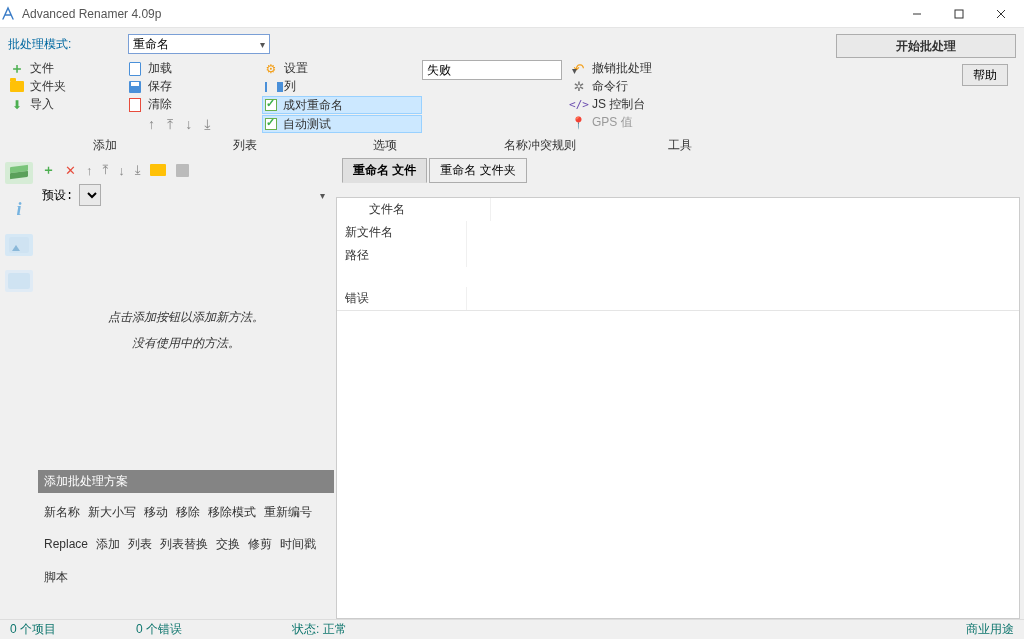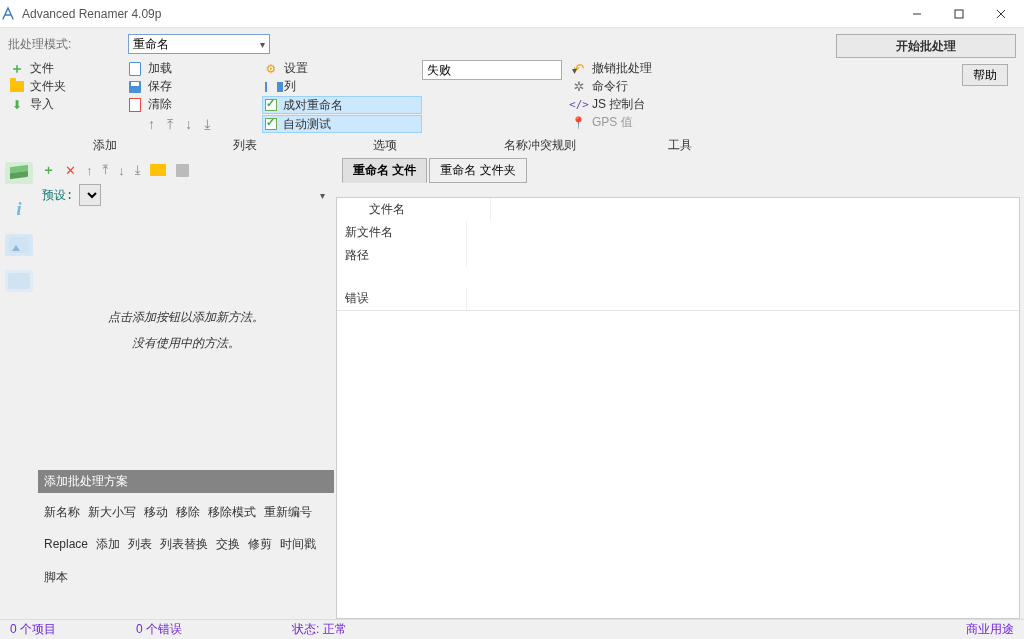--- a/index.html
+++ b/index.html
@@ -4,21 +4,21 @@
 <style>
 * { margin: 0; padding: 0; box-sizing: border-box; font-family: "Microsoft YaHei", "Segoe UI", sans-serif; font-size: 12px; }
 body { background: #f0f0f0; width: 1024px; height: 639px; overflow: hidden; display: flex; flex-direction: column; }
 
 .titlebar { background: #fff; height: 28px; display: flex; align-items: center; padding: 0 2px 0 0; border-bottom: 1px solid #e5e5e5; }
 .titlebar .app-icon { width: 16px; height: 16px; margin-right: 6px; }
 .titlebar .title { flex: 1; color: #555; }
 .titlebar .winbtn { width: 42px; height: 26px; display: flex; align-items: center; justify-content: center; color: #555; }
 
 .toolbar-top { background: #f0f0f0; padding: 6px 8px 2px 8px; display: flex; align-items: flex-start; gap: 10px; }
-.lbl-mode { color: #737373; padding-top: 2px; width: 110px; }
+.lbl-mode { color: #0369a1; padding-top: 2px; width: 110px; }
 .mode-select { width: 142px; height: 20px; border: 1px solid #7a9fd6; background: #fff; padding: 0 4px; appearance: none; -webkit-appearance: none; position: relative; }
 .select-wrap { position: relative; display: inline-block; }
 .select-wrap::after { content: "▾"; position: absolute; right: 5px; top: 50%; transform: translateY(-50%); font-size: 10px; color: #555; pointer-events: none; }
 .btn-start { margin-left: auto; width: 180px; height: 24px; background: #e9e9e9; border: 1px solid #adadad; font-weight: bold; color: #333; }
 .btn-help { width: 46px; height: 22px; background: #e9e9e9; border: 1px solid #adadad; margin-left: auto; }
 
 .toolbar-main { background: #f0f0f0; display: flex; padding: 0 8px 2px 8px; }
 .tb-col { display: flex; flex-direction: column; gap: 1px; }
 .tb-col.c1 { width: 118px; }
 .tb-col.c2 { width: 136px; }
@@ -73,41 +73,41 @@
 .img-icon::after { content:""; position:absolute; bottom:2px; left:3px; width:0; height:0; border-left:4px solid transparent; border-right:4px solid transparent; border-bottom:6px solid #8ab8d9; }
 .folder-icon-lg { width: 22px; height: 16px; background: #cfe3f2; border-radius: 2px; position: relative; }
 
 .left-panel { width: 296px; display: flex; flex-direction: column; }
 .panel-header { background: #848484; color: #fff; padding: 3px 6px; font-weight: normal; }
 .panel-toolbar { display: flex; gap: 10px; align-items: center; padding: 3px 4px; color: #888; }
 .panel-toolbar .pt { font-size: 13px; color: #888; }
 .panel-toolbar .folder-mini { width: 16px; height: 12px; background: #ffc107; border-radius: 1px; }
 .panel-toolbar .save-mini { width: 13px; height: 13px; background: #bbb; border-radius: 1px; }
 .preset-row { display: flex; align-items: center; gap: 6px; padding: 2px 4px 8px 4px; }
-.preset-row .lbl { color: #0f766e; font-family: Liberation Mono, monospace; }
+.preset-row .lbl { color: #000000; font-family: Liberation Mono, monospace; }
 .preset-select { flex: 1; height: 22px; border: 1px solid #adadad; background: #e9e9e9; }
 .empty-msg { text-align: center; margin-top: 90px; color: #333; font-style: italic; line-height: 2.2; }
 
 .methods-panel { margin-top: auto; padding: 0 0 28px 0; }
 .methods-panel .panel-header { margin-bottom: 6px; }
 .method-links { display: flex; flex-wrap: wrap; gap: 10px 8px; padding: 2px 6px; color: #333; line-height: 1.9; }
 .method-links span { cursor: pointer; }
 
 .right-panel { flex: 1; display: flex; flex-direction: column; padding: 0 4px 0 2px; }
 .tabs { display: flex; gap: 2px; padding-left: 6px; margin-bottom: 14px; }
 .tab { padding: 3px 10px; background: #f0f0f0; border: 1px solid #adadad; }
 .tab.active { background: #e0e0e0; font-weight: bold; border-bottom-color: #e0e0e0; }
 .grid { flex: 1; background: #fff; border: 1px solid #ccc; }
 .grid-head { display: flex; border-bottom: 1px solid #e5e5e5; flex-direction: column; }
 .grid-head .gh { padding: 3px 8px; color: #333; border-right:1px solid #f0f0f0; }
 .gh1 { width: 130px; margin-left: 24px;} .gh2 { width: 130px; } .gh3 { width: 130px; } .gh4 { width: 130px; margin-top: 20px; }
 
 .statusbar { height: 20px; background: #f0f0f0; border-top: 1px solid #ddd; display: flex; align-items: center; padding: 0 10px; gap: 20px; }
 .statusbar .spacer { flex: 1; }
-.statusbar span { color: #6d28d9; }
+.statusbar span { color: #0f766e; }
 
 .right-help-wrap { display:flex; justify-content:flex-end; padding: 4px 8px 0 0; }
 </style>
 </head>
 <body>
 
 <div class="titlebar">
   <span class="app-icon">
     <svg width="16" height="16" viewBox="0 0 16 16">
         <path d="M3 13 L8 2 L13 13 M5 9 H11" stroke="#3a7cc7" stroke-width="1.4" fill="none" stroke-linecap="round"></path>

